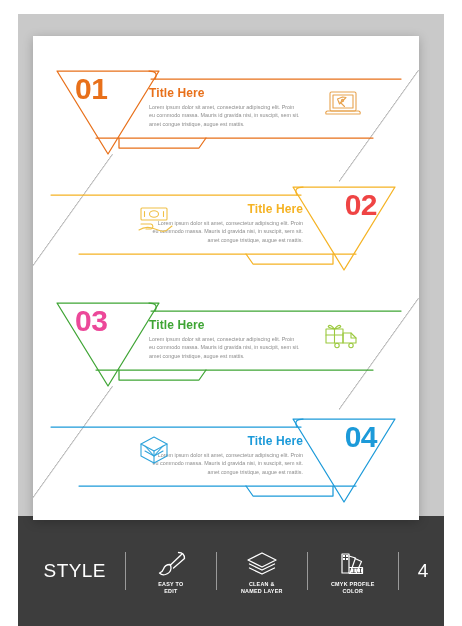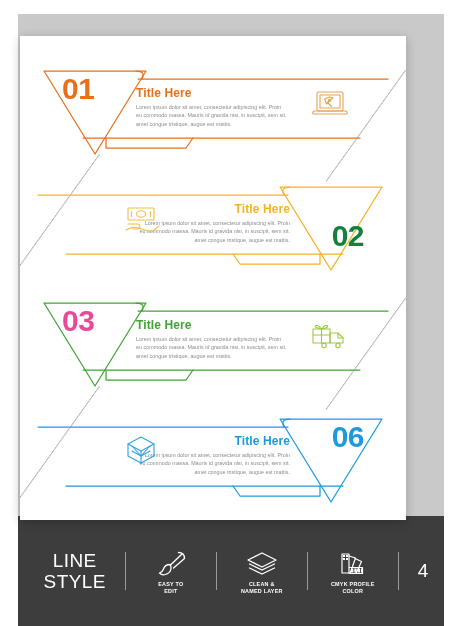--- a/index.html
+++ b/index.html
@@ -17,21 +17,21 @@
   .bg-footer{position:absolute;left:0;top:516px;width:462px;height:110px;background:#3d3d3d;}
   
   .footer-gap-l{position:absolute;left:0;top:516px;width:18px;height:110px;background:#ffffff;}
   .footer-gap-r{position:absolute;left:444px;top:516px;width:18px;height:110px;background:#ffffff;}
   .bg-top-white-l{position:absolute;left:0;top:0;width:18px;height:516px;background:#ffffff;}
   .bg-top-white-r{position:absolute;left:444px;top:0;width:18px;height:516px;background:#ffffff;}
   .bg-top-white-t{position:absolute;left:0;top:0;width:462px;height:14px;background:#ffffff;}
 
   
   .page{
-    position:absolute;left:20px;top:36px;width:386px;height:484px;
+    position:absolute;left:33px;top:36px;width:386px;height:484px;
     background:#ffffff;
     box-shadow:0 2px 10px rgba(0,0,0,.22);
   }
 
   
   .fold{position:absolute;pointer-events:none;}
   .fold-r{   
     width:80px;height:112px;right:0;
     background:linear-gradient(to bottom right, rgba(0,0,0,0) 49.2%, rgba(0,0,0,.30) 49.6%, rgba(0,0,0,0.0) 50.6%);
   }
@@ -127,21 +127,21 @@
     <div class="row right" style="top:128px;">
       <svg class="row-svg" width="386" height="116" viewBox="0 0 386 116">
         <g fill="none" stroke="#f5b324" stroke-width="1.25" stroke-linejoin="round" stroke-linecap="round">
           <path d="M362 23 L260 23 L311 106 Z"></path>
           <path d="M268 31 L46 31 L18 31"></path>
           <path d="M323 90 L46 90"></path>
           <path d="M300 90 L300 100 L220 100 L213 90"></path>
           <path d="M270 23 Q260 23 264 31"></path>
         </g>
       </svg>
-      <div class="num" style="color: #15803d; margin-top: 31px;">02</div>
+      <div class="num" style="color: #ef4444;">02</div>
       <div class="txt">
         <p class="ttl" style="color: rgb(245, 179, 36);">Title Here</p>
         <p class="body">Lorem ipsum dolor sit amet, consectetur adipiscing elit. Proin eu commodo massa. Mauris id gravida nisi, in suscipit, sem sit. amet congue tristique, augue est mattis.</p>
       </div>
       <div class="ico">
         <svg width="44" height="40" viewBox="0 0 44 40">
           <g fill="none" stroke="#f0c046" stroke-width="1.1" stroke-linejoin="round" stroke-linecap="round">
             <rect x="8" y="8" width="26" height="12" rx="1"></rect>
             <ellipse cx="21" cy="14" rx="4.5" ry="3.2"></ellipse>
             <path d="M11.5 11.5 v5 M30.5 11.5 v5"></path>
@@ -186,21 +186,21 @@
     <div class="row right" style="top:360px;">
       <svg class="row-svg" width="386" height="116" viewBox="0 0 386 116">
         <g fill="none" stroke="#1c9ad9" stroke-width="1.25" stroke-linejoin="round" stroke-linecap="round">
           <path d="M362 23 L260 23 L311 106 Z"></path>
           <path d="M268 31 L46 31 L18 31"></path>
           <path d="M323 90 L46 90"></path>
           <path d="M300 90 L300 100 L220 100 L213 90"></path>
           <path d="M270 23 Q260 23 264 31"></path>
         </g>
       </svg>
-      <div class="num" style="color: rgb(28, 154, 217);">06</div>
+      <div class="num" style="color: rgb(28, 154, 217);">04</div>
       <div class="txt">
         <p class="ttl" style="color: rgb(28, 154, 217);">Title Here</p>
         <p class="body">Lorem ipsum dolor sit amet, consectetur adipiscing elit. Proin eu commodo massa. Mauris id gravida nisi, in suscipit, sem sit. amet congue tristique, augue est mattis.</p>
       </div>
       <div class="ico">
         <svg width="44" height="40" viewBox="0 0 44 40">
           <g fill="none" stroke="#2ea3db" stroke-width="1.1" stroke-linejoin="round" stroke-linecap="round">
             <path d="M21 5 L34 12 L21 19 L8 12 Z"></path>
             <path d="M8 12 v12 l13 7 l13 -7 v-12"></path>
             <path d="M21 19 v12"></path>
@@ -209,21 +209,20 @@
           </g>
         </svg>
       </div>
     </div>
 
   </div>
 
   <div class="footer">
 
     <div class="f-word">
-      <div>LINE</div>
       <div>STYLE</div>
     </div>
 
     <div class="f-div"></div>
 
     <div class="f-item">
       <div class="f-ico">
         <svg width="30" height="26" viewBox="0 0 30 26">
           <g fill="none" stroke="#ffffff" stroke-width="1.3" stroke-linejoin="round" stroke-linecap="round">
             <path d="M26 3 L14.5 14"></path>

